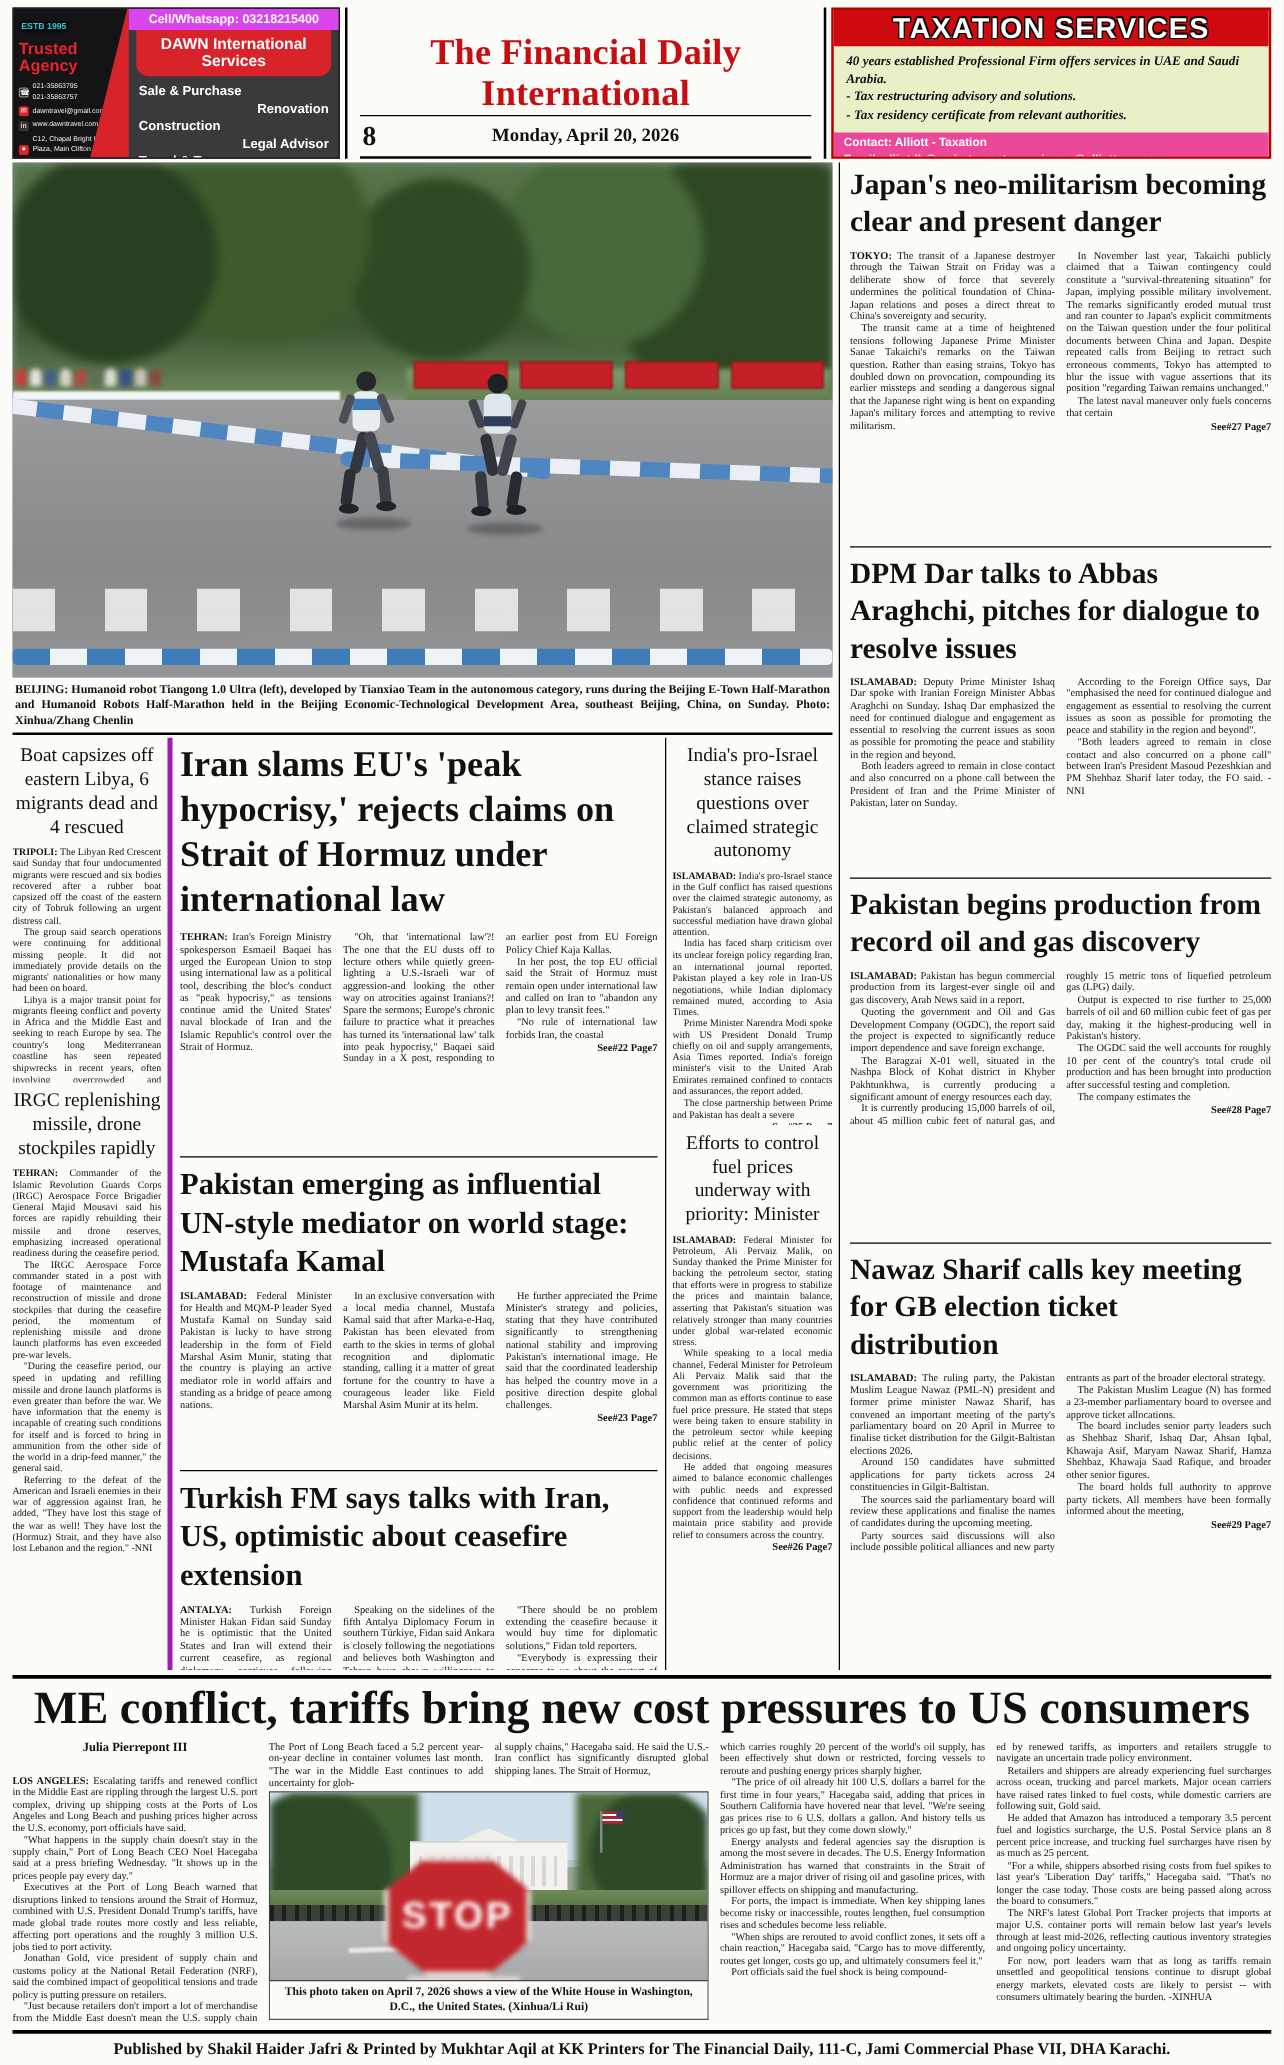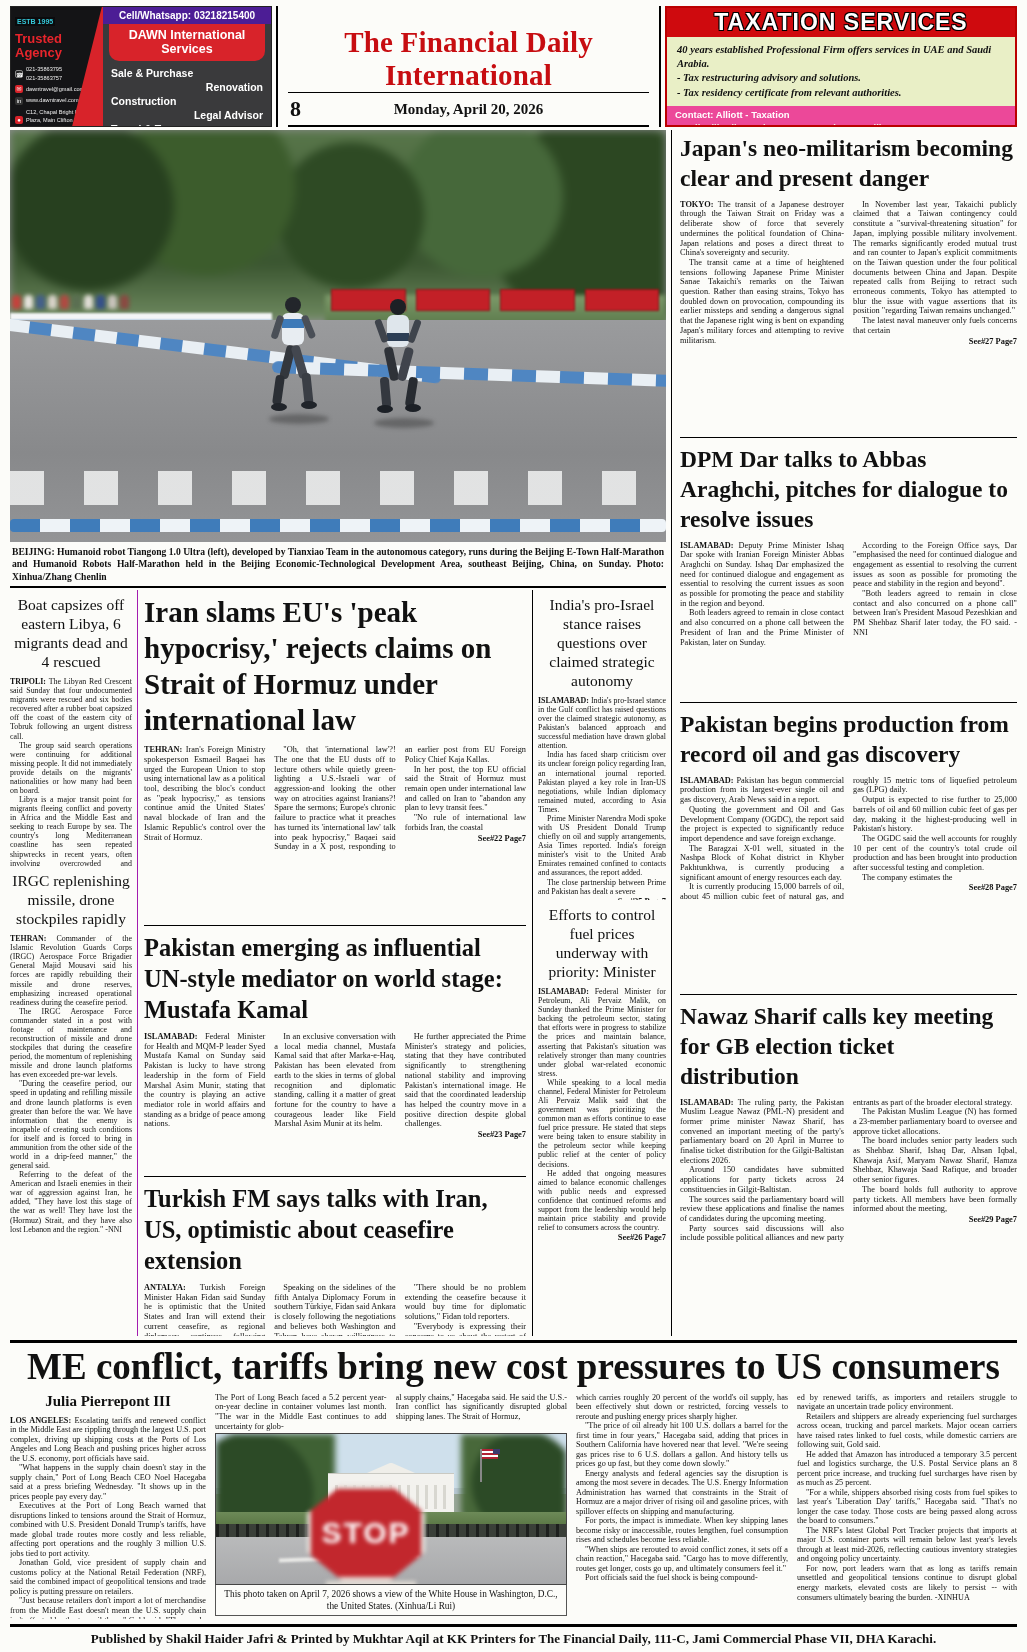--- a/index.html
+++ b/index.html
@@ -16,21 +16,21 @@
   .dawn-ad { width:262px; display:flex; border:1px solid #222; background:#1d1d1f; font-family:"Liberation Sans",sans-serif; overflow:hidden; }
   .dawn-left { width:92px; position:relative; background:#141416; padding:3px 4px; }
   .dawn-left::before { content:""; position:absolute; right:-18px; top:0; width:34px; height:100%; background:#d8232a; transform:skewX(-14deg); }
   .dawn-estb { color:#35c7d8; font-size:7px; font-weight:bold; background:#0b0b0d; display:inline-block; padding:1px 2px; }
   .dawn-trusted { color:#e8252c; font-weight:bold; font-size:13px; line-height:1.05; margin:4px 0 6px 0; }
   .dawn-contact { font-size:5.6px; color:#eee; line-height:1.5; }
   .dawn-contact .row { display:flex; align-items:center; gap:3px; margin-bottom:3px; }
   .ic { width:8px; height:8px; border-radius:2px; display:inline-block; flex:0 0 auto; font-size:6px; color:#fff; text-align:center; line-height:8px; }
   .ic.phone{background:#222;border:1px solid #888;} .ic.mail{background:#d8232a;} .ic.web{background:#333;} .ic.pin{background:#d8232a;}
   .dawn-right { flex:1; display:flex; flex-direction:column; background:#3a3a3c; position:relative; }
-  .dawn-cell { background:#4c1d95; color:#fff; font-weight:bold; font-size:10px; text-align:center; padding:3px 0; }
+  .dawn-cell { background:#d946ef; color:#fff; font-weight:bold; font-size:10px; text-align:center; padding:3px 0; }
   .dawn-name { background:#d8232a; color:#fff; font-weight:bold; font-size:12.5px; text-align:center; padding:4px 6px; border-radius:0 0 10px 10px; margin:0 6px; line-height:1.15; }
   .dawn-services { color:#fff; font-weight:bold; font-size:10.5px; padding:5px 8px 2px 8px; line-height:1.35; }
   .dawn-services .s-r { text-align:right; }
   .dawn-strip { height:7px; background:#d8232a; margin-top:auto; }
   
   .masthead { flex:1; border-left:2px solid #000; border-right:2px solid #000; margin:0 4px; display:flex; flex-direction:column; padding:6px 10px 0 10px; }
   .mast-title { color:#c70d11; font-weight:bold; font-size:29px; text-align:center; letter-spacing:0.2px; margin-top:14px; }
   .mast-bottom { margin-top:auto; border-top:1.5px solid #000; border-bottom:2.5px solid #000; display:flex; align-items:center; padding:3px 2px; }
   .mast-page { font-weight:bold; font-size:22px; width:60px; }
   .mast-date { flex:1; text-align:center; font-weight:bold; font-size:15px; padding-right:60px; }
@@ -68,21 +68,21 @@
   .rp-rail-bottom { position:absolute; left:0; right:0; bottom:2.5%; height:13px; background:repeating-linear-gradient(90deg,#3f7cba 0 30px,#eef3f7 30px 60px); border-radius:4px; }
   .robot { position:absolute; width:54px; height:120px; }
   .robot svg { width:100%; height:100%; }
   .r1 { left:39%; top:40%; } .r2 { left:55%; top:40.5%; }
   .rp-shadow { position:absolute; width:60px; height:10px; background:rgba(30,30,30,.35); border-radius:50%; filter:blur(2px); }
   
   .photo-caption { font-weight:bold; font-size:9.6px; line-height:1.3; text-align:justify; padding:4px 2px 3px 2px; border-bottom:2px solid #000; }
   
   .below-grid { display:flex; flex:1; margin-top:2px; overflow:hidden; }
   .minicol { width:128px; display:flex; flex-direction:column; overflow:hidden; }
-  .minicol.mleft { border-right:1px solid #a21caf; padding-right:5px; }
+  .minicol.mleft { border-right:4px solid #a21caf; padding-right:5px; }
   .minicol.mright { border-left:1px solid #000; padding-left:5px; width:134px; }
   .midcol { flex:1; padding:0 6px; display:flex; flex-direction:column; overflow:hidden; }
   
   .h-center { font-size:15.5px; line-height:1.22; text-align:center; font-weight:400; padding:6px 0 5px 0; }
   .h-big { font-weight:bold; font-size:29px; line-height:1.24; padding:5px 0 6px 0; }
   .h-mid { font-weight:bold; font-size:24.5px; line-height:1.26; padding:4px 0 6px 0; }
   .h-right { font-weight:bold; font-size:23.5px; line-height:1.27; padding:4px 0 6px 0; }
   .body-txt { font-size:8.3px; line-height:1.17; text-align:justify; overflow:hidden; }
   .minicol .body-txt { font-size:7.9px; line-height:1.15; }
   .cols2 { column-count:2; column-gap:9px; }
@@ -96,21 +96,21 @@
   .art.iran { height:330px; } .art.mediator { height:242px; } .art.turkish { flex:1; }
   .art.boat { height:276px; } .art.irgc { flex:1; }
   .art.india { height:310px; } .art.fuel { flex:1; }
   
   .bottom-section { border-top:3px solid #000; margin-top:4px; padding-top:2px; }
   .me-headline { font-weight:bold; font-size:37px; text-align:center; line-height:1.1; padding:2px 0 5px 0; }
   .bottom-cols { display:flex; gap:9px; height:226px; overflow:hidden; }
   .bcol { overflow:hidden; font-size:8.2px; }
   .bcol .body-txt { font-size:8.2px; line-height:1.16; }
   .c1 { width:196px; } .c4 { width:212px; } .c5 { flex:1; }
-  .byline { font-weight:bold; font-size:15px; text-align:center; margin-bottom:6px; }
+  .byline { font-weight:bold; font-size:10px; text-align:center; margin-bottom:16px; }
   .bmid { width:352px; display:flex; flex-direction:column; overflow:hidden; }
   .bmid-text { display:flex; gap:9px; height:38px; overflow:hidden; }
   .bmid-text .body-txt { flex:1; }
   
   .wh-photo { position:relative; height:152px; margin-top:2px; background:linear-gradient(#cfe0ec 0 36%, #b9c9d6 36% 40%, #9aa89a 40%); overflow:hidden; border:1px solid #444; }
   .wh-trees-l { position:absolute; left:0; top:0; width:34%; height:66%; background:radial-gradient(circle at 30% 60%, #2c4a26 0 60%, transparent 61%), radial-gradient(circle at 70% 30%, #3f6134 0 50%, transparent 51%); filter:blur(3px); }
   .wh-trees-r { position:absolute; right:0; top:0; width:30%; height:66%; background:radial-gradient(circle at 60% 50%, #2c4a26 0 65%, transparent 66%), radial-gradient(circle at 20% 40%, #48683a 0 45%, transparent 46%); filter:blur(3px); }
   .wh-building { position:absolute; left:32%; top:26%; width:36%; height:26%; background:#f3f2ee; box-shadow:0 1px 0 #c9c9c2 inset; }
   .wh-building::before { content:""; position:absolute; left:30%; top:-26%; width:40%; height:28%; background:#efeee9; clip-path:polygon(50% 0,100% 100%,0 100%); }
   .wh-cols { position:absolute; left:34%; top:34%; width:32%; height:16%; background:repeating-linear-gradient(90deg,#d8d7d0 0 3px, #f3f2ee 3px 9px); }
@@ -118,21 +118,21 @@
   .wh-flag::after { content:""; position:absolute; left:2px; top:0; width:16px; height:10px; background:linear-gradient(#b22234 0 20%, #fff 20% 40%, #b22234 40% 60%, #fff 60% 80%, #b22234 80%); box-shadow:inset 6px -4px 0 0 #3c3b6e00; }
   .wh-canton { position:absolute; right:calc(24% - 18px); top:10%; width:7px; height:5px; background:#3c3b6e; }
   .wh-lawn { position:absolute; left:0; right:0; top:52%; height:12%; background:linear-gradient(#6d8a58,#55713f); }
   .wh-fence { position:absolute; left:0; right:0; top:60%; height:9%; background:repeating-linear-gradient(90deg,#1d1f1d 0 3px, #3a3f38 3px 10px); }
   .wh-road { position:absolute; left:0; right:0; bottom:0; height:31%; background:linear-gradient(#b9babb,#a8a9ab); }
   .wh-roadline { position:absolute; left:18%; bottom:16%; width:40%; height:4px; background:#e8e8e6; transform:rotate(-2deg); filter:blur(1px); }
   .stop-sign { position:absolute; left:26%; bottom:-14%; width:128px; height:120px; filter:blur(2px); }
   .stop-oct { width:118px; height:96px; background:#c2272d; clip-path:polygon(30% 0,70% 0,100% 30%,100% 70%,70% 100%,30% 100%,0 70%,0 30%); display:flex; align-items:center; justify-content:center; border:4px solid #e8e4de; }
   .stop-txt { color:#fff; font-family:"Liberation Sans",sans-serif; font-weight:bold; font-size:30px; letter-spacing:2px; }
   .stop-post { width:90px; height:22px; background:#ddd9d2; margin:0 auto; }
-  .wh-caption { font-weight:normal; font-size:9.3px; line-height:1.3; text-align:center; padding:3px 8px; border:1px solid #555; border-top:none; }
+  .wh-caption { font-weight:bold; font-size:9.3px; line-height:1.3; text-align:center; padding:3px 8px; border:1px solid #555; border-top:none; }
   
   .footer { border-top:3px solid #000; margin-top:5px; text-align:center; font-weight:bold; font-size:13px; padding-top:4px; }
 </style>
 </head>
 <body>
 
 <div class="page">
 
   <div class="header-row">
 

